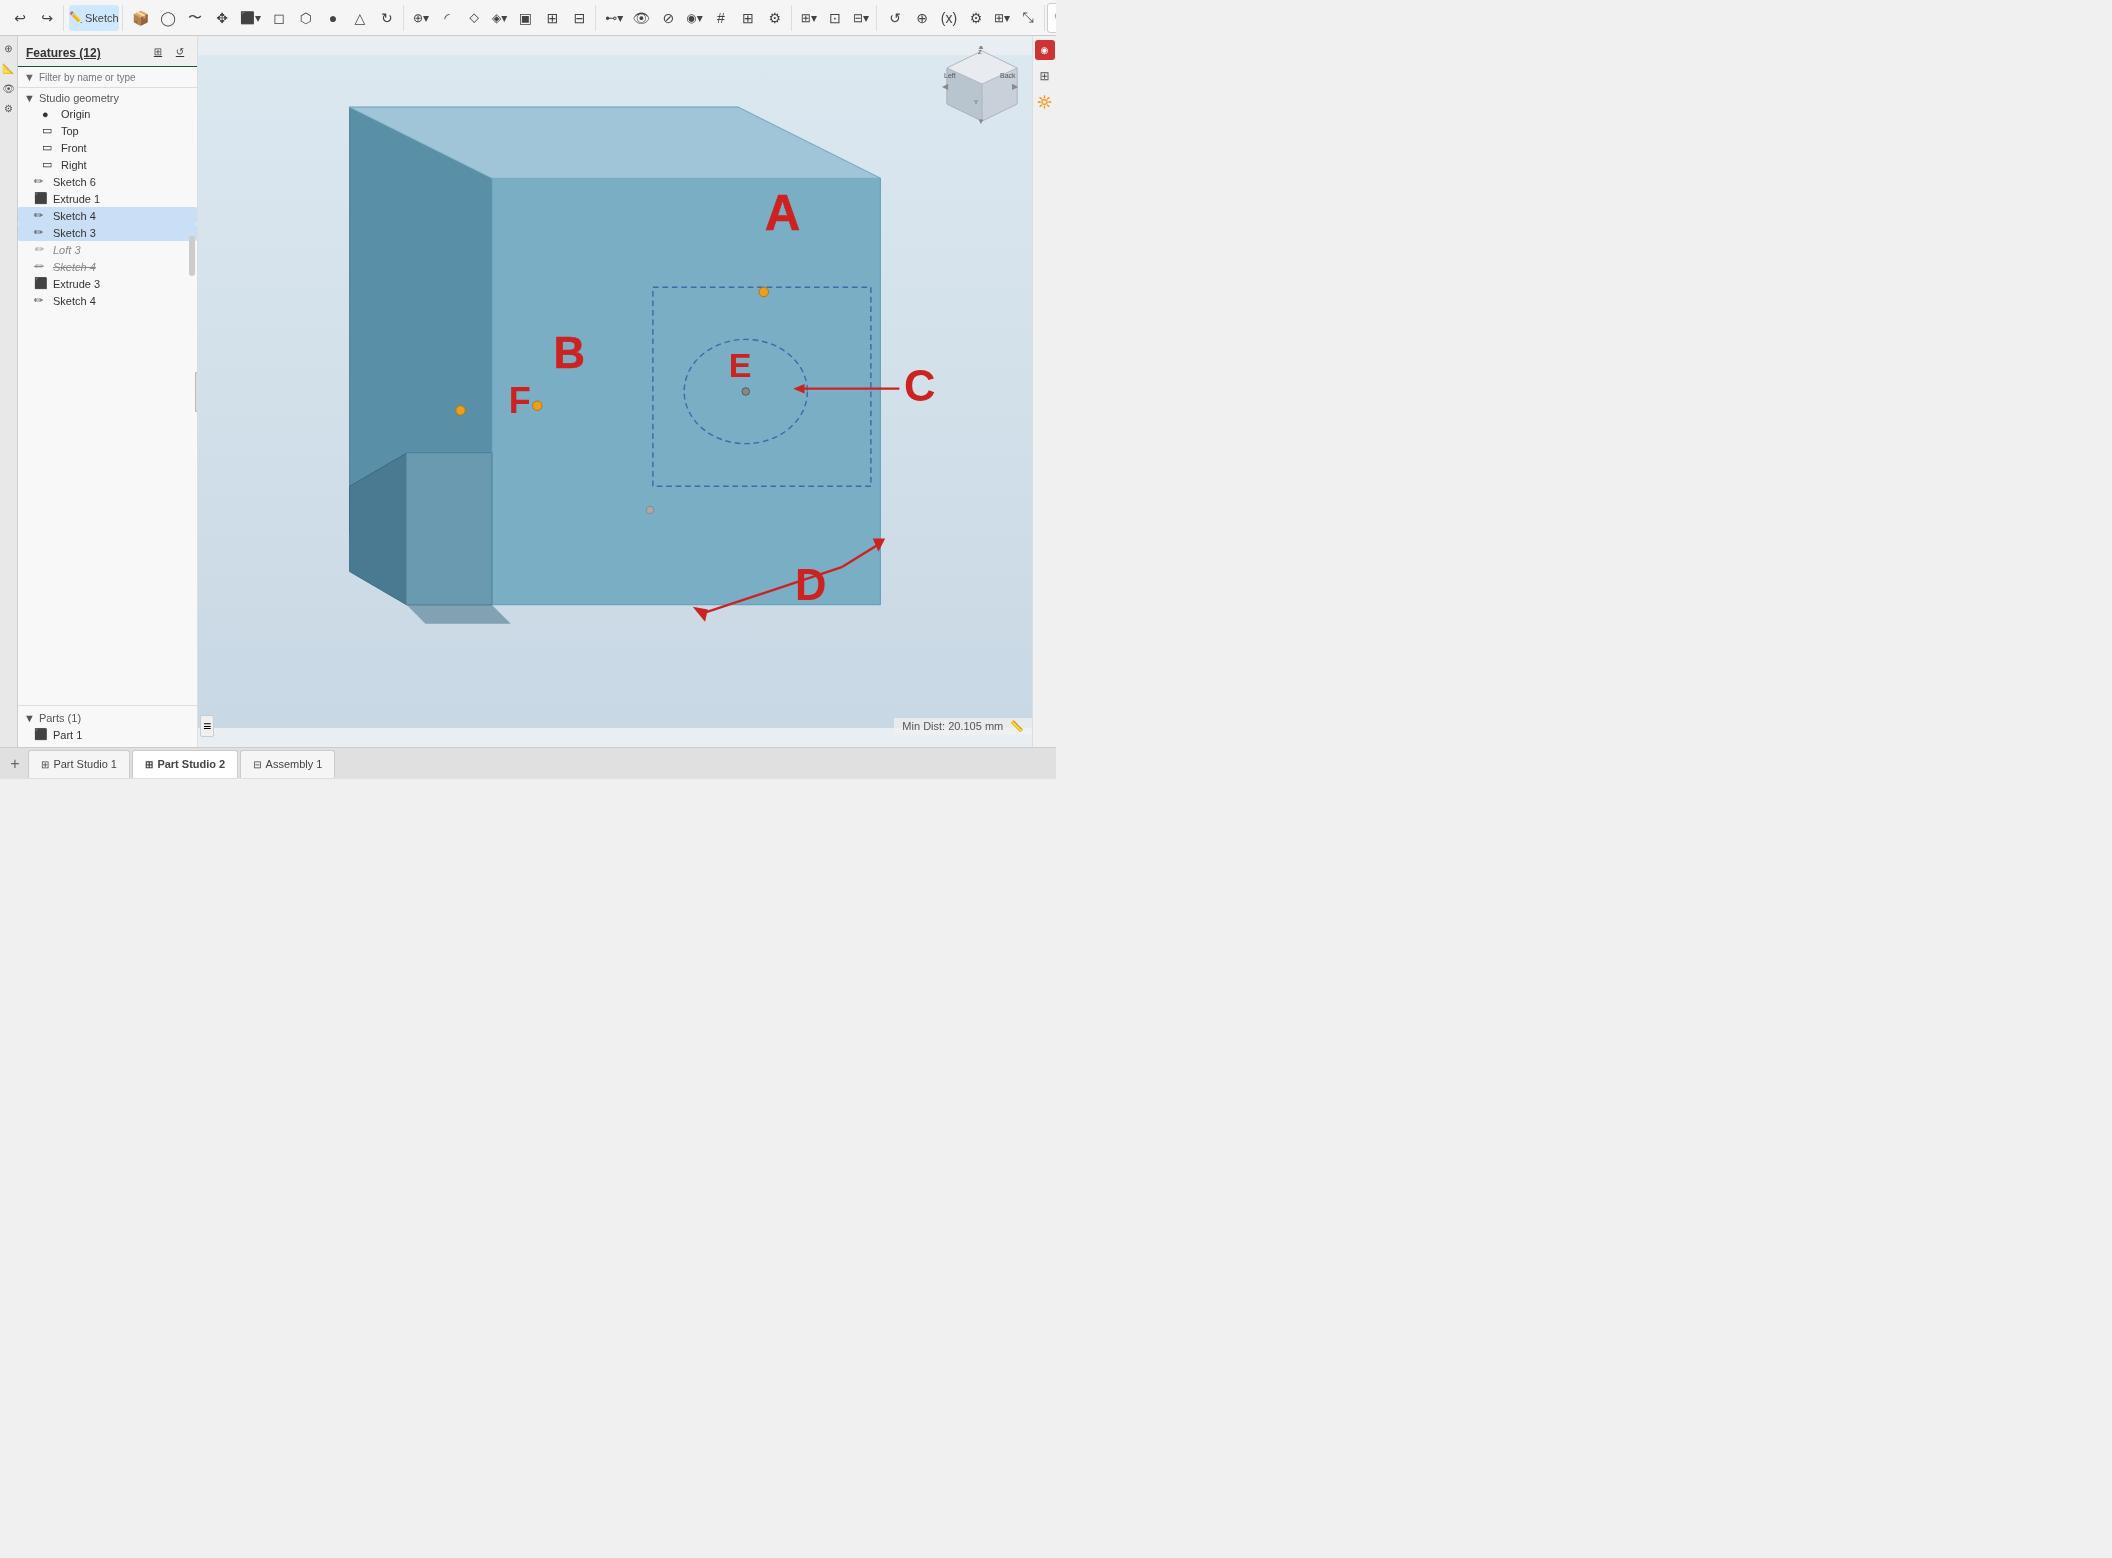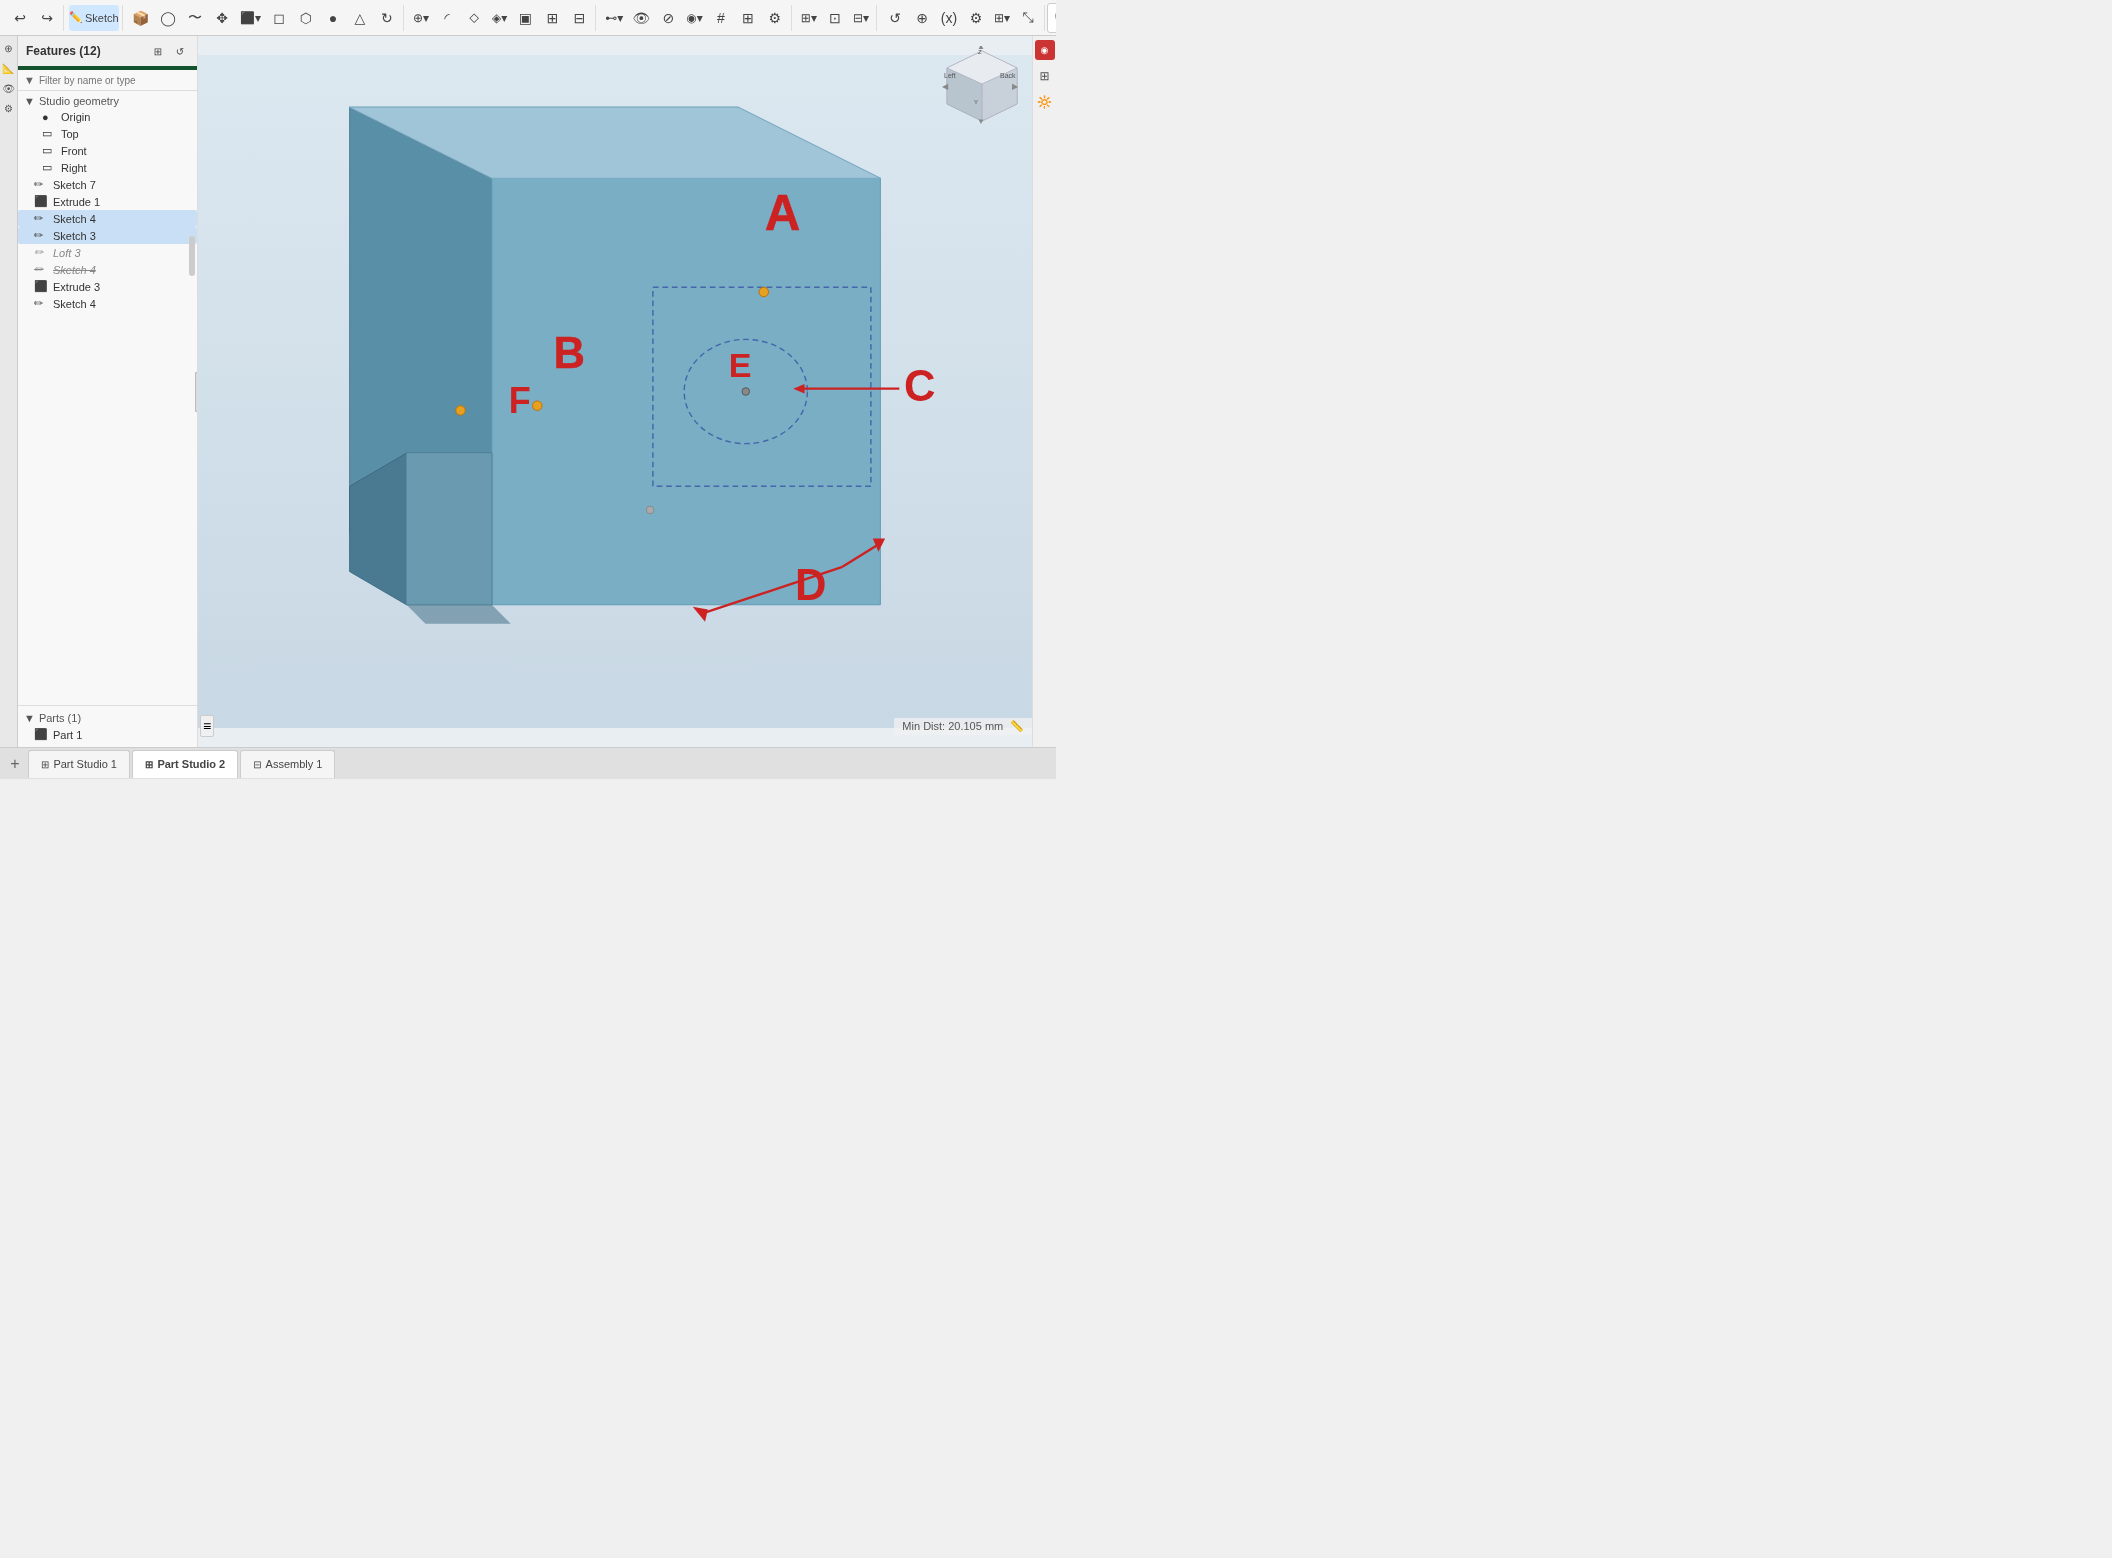--- a/index.html
+++ b/index.html
@@ -62,27 +62,28 @@
     .left-panel {
       width: 180px;
       background: #f8f8f8;
       border-right: 1px solid #ddd;
       display: flex;
       flex-direction: column;
       overflow: hidden;
     }
     .panel-header {
       display: flex;
-      align-items: center;
+      align-items: flex-end;
       padding: 6px 8px;
       background: #f0f0f0;
-      border-bottom: 4px solid #14532d;
+      border-bottom: 1px solid #14532d;
       font-size: 12px;
       font-weight: bold;
       color: #333;
+      text-decoration: underline;
     }
     .panel-header-icons {
       margin-left: auto;
       display: flex; gap: 4px;
     }
     .filter-row {
       display: flex;
       align-items: center;
       padding: 4px 6px;
       border-bottom: 1px solid #ddd;
@@ -353,21 +354,21 @@
         <span class="item-icon">▭</span>
         <span>Front</span>
       </div>
       <div class="tree-item tree-item-indent2">
         <span class="item-icon">▭</span>
         <span>Right</span>
       </div>
 
       <div class="tree-item">
         <span class="item-icon">✏</span>
-        <span>Sketch 7</span>
+        <span>Sketch 6</span>
       </div>
       <div class="tree-item">
         <span class="item-icon">⬛</span>
         <span>Extrude 1</span>
       </div>
       <div class="tree-item selected">
         <span class="item-icon">✏</span>
         <span>Sketch 4</span>
       </div>
       <div class="tree-item selected">

